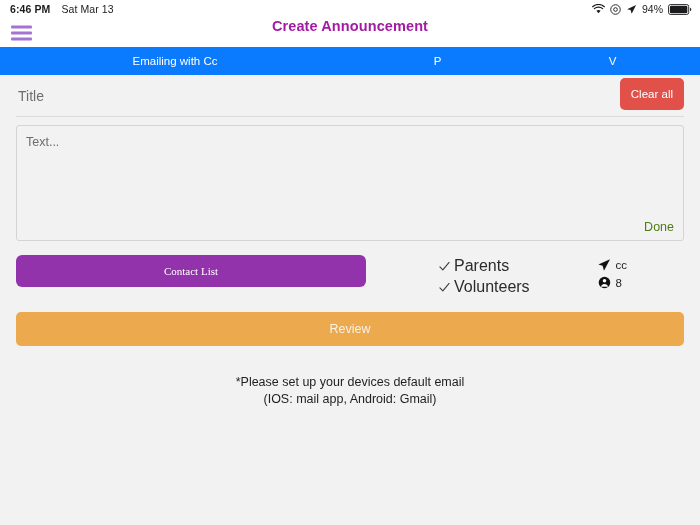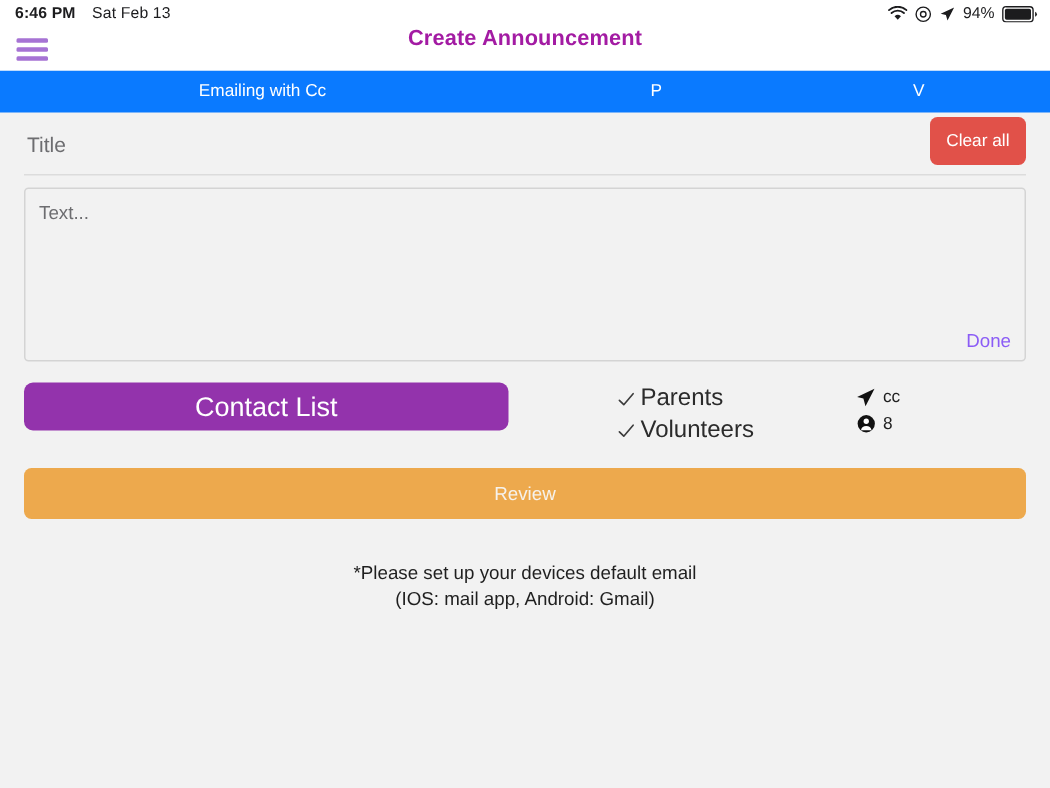--- a/index.html
+++ b/index.html
@@ -93,33 +93,33 @@
     width: 100%; height: 100%;
     border: none; outline: none; resize: none; background: transparent;
     font-size: 12.5px; color: #3c3c3c;
     font-family: "Liberation Sans", sans-serif;
     padding: 8px 9px;
     line-height: 1.3;
   }
   .textbox::placeholder { color: #6d6d70; opacity: 1; }
   .done-link {
     position: absolute; right: 9px; bottom: 6px;
-    color: #8b5cf6; font-size: 12.5px; cursor: pointer;
+    color: #4d7c0f; font-size: 12.5px; cursor: pointer;
   }
 
   
   .mid-row {
     margin-top: 14px;
     display: flex; align-items: flex-start;
   }
   .contact-btn {
-    width: 323px; height: 32px;
+    width: 350px; height: 32px;
     background: #9333ac; color: #ffffff;
     border: none; border-radius: 6px;
-    font-size: 18px; font-family: Liberation Sans, sans-serif;
+    font-size: 11px; font-family: Liberation Serif, serif;
     cursor: pointer;
     display: flex; align-items: center; justify-content: center;
   }
   .checks {
     margin-left: 73px;
     display: flex; flex-direction: column; gap: 3px;
     padding-top: 2px;
   }
   .check-item {
     display: flex; align-items: center; gap: 4px;
@@ -153,21 +153,21 @@
   }
 </style>
 </head>
 <body>
 
 <div class="screen">
 
   <div class="statusbar">
     <div class="sb-left">
       <span class="sb-time">6:46 PM</span>
-      <span class="sb-date">Sat Feb 13</span>
+      <span class="sb-date">Sat Mar 13</span>
     </div>
     <div class="sb-spacer"></div>
     <div class="sb-right">
       <span class="icn">
         <svg width="13" height="10" viewBox="0 0 16 12">
           <path d="M8 11.2 L5.4 8.2 a4 4 0 0 1 5.2 0 Z" fill="#1c1c1e"></path>
           <path d="M2.9 5.6 a7.5 7.5 0 0 1 10.2 0" stroke="#1c1c1e" stroke-width="1.5" fill="none" stroke-linecap="round"></path>
           <path d="M0.8 3.2 a10.8 10.8 0 0 1 14.4 0" stroke="#1c1c1e" stroke-width="1.5" fill="none" stroke-linecap="round"></path>
         </svg>
       </span>

